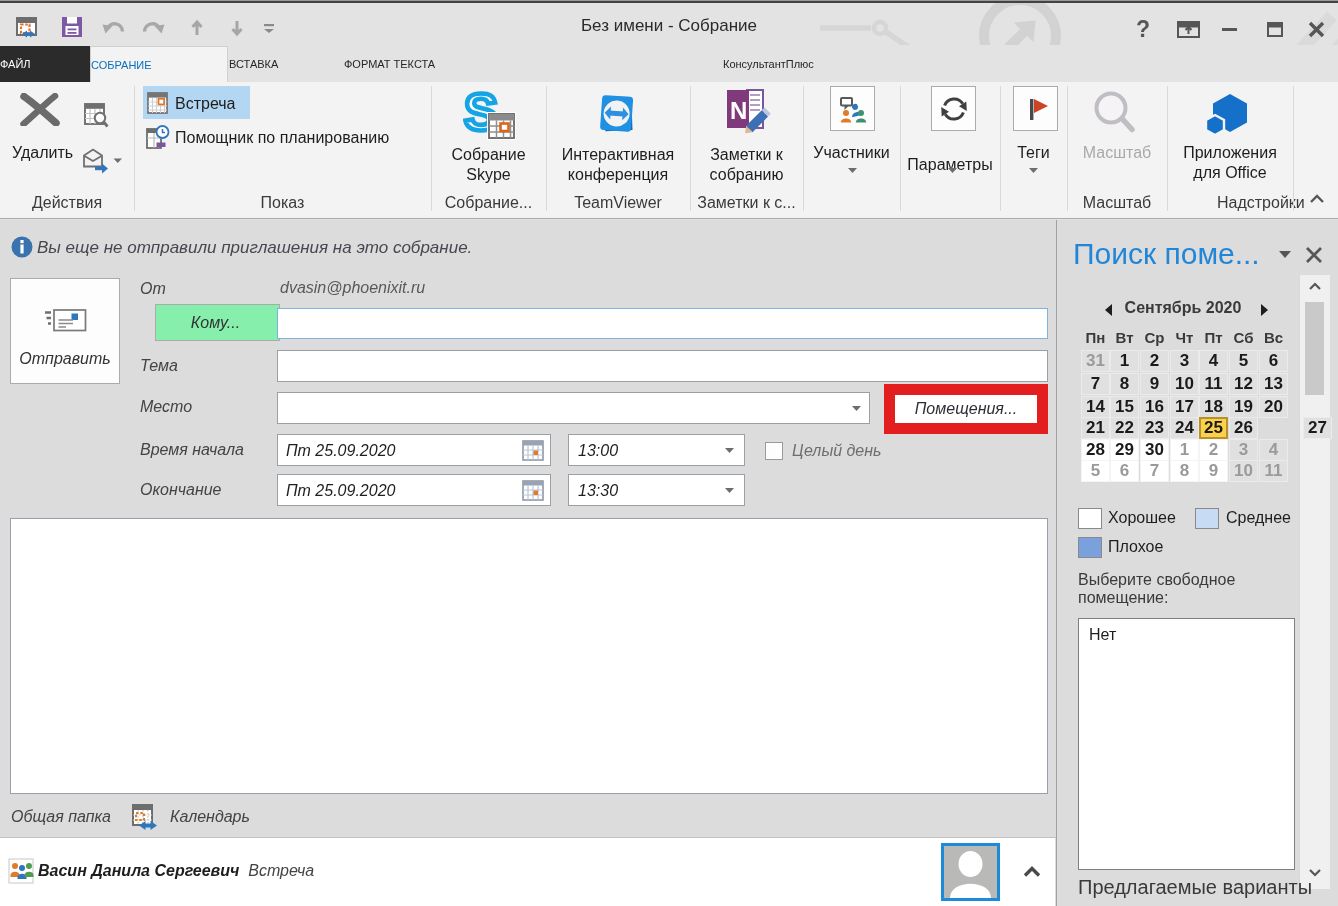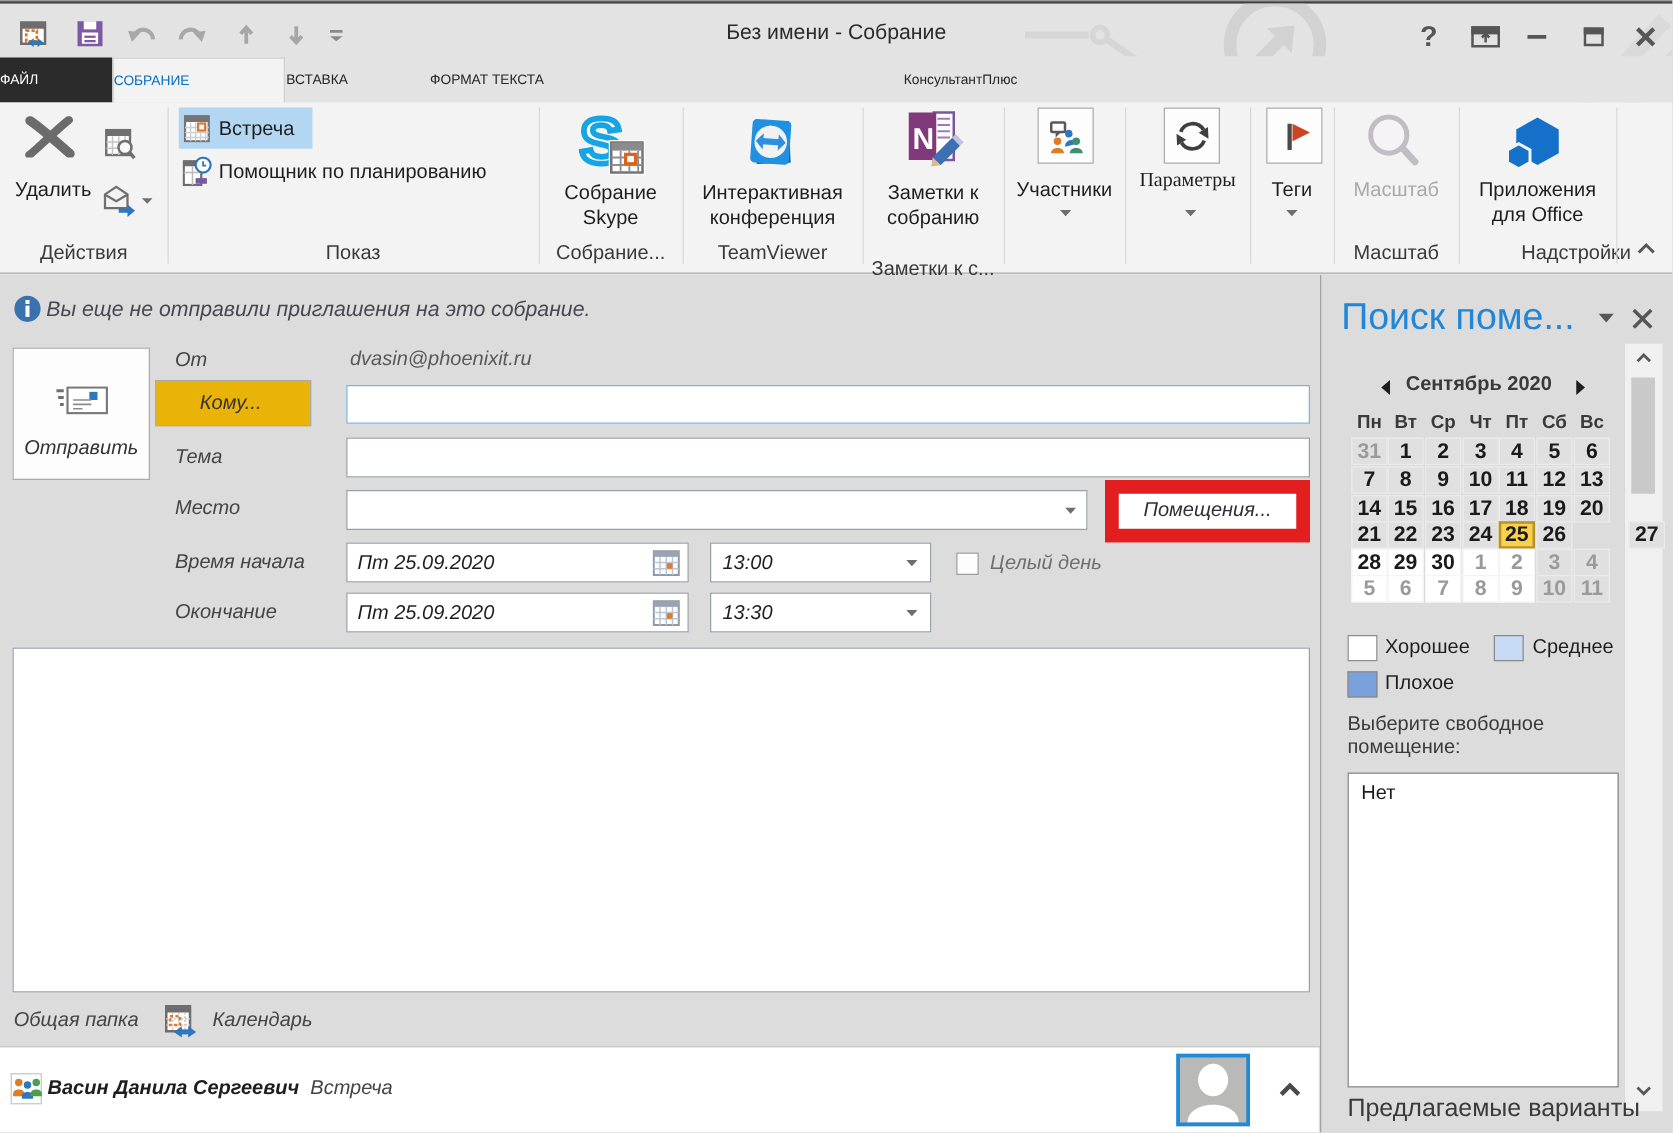--- a/index.html
+++ b/index.html
@@ -205,21 +205,21 @@
       <rect x="2" y="2" width="22" height="38" fill="#80397b"></rect>
       <text x="5" y="31" font-family="Liberation Sans" font-weight="bold" font-size="24" fill="#fff">N</text>
       <g transform="rotate(45 36 30)">
         <rect x="31" y="24" width="9" height="22" fill="#3d6fb4"></rect>
         <rect x="31" y="20" width="9" height="4" fill="#b8c6dd"></rect>
         <path d="M 31 46 L 35.5 52 L 40 46 Z" fill="#e0b68a"></path>
       </g>
     </svg>
     <div class="rtext" style="left:690px;width:113px;text-align:center;top:64px;">Заметки к</div>
     <div class="rtext" style="left:690px;width:113px;text-align:center;top:84px;">собранию</div>
-    <div class="glabel" style="left:690px;width:113px;margin-top:13px;">Заметки к с...</div>
+    <div class="glabel" style="left:690px;width:113px;">Заметки к с...</div>
     <div class="gsep" style="left:803px;"></div>
 
     <div class="abs" style="left:830px;top:4px;width:45px;height:45px;background:#fdfdfd;border:1px solid #ababab;"></div>
     <svg class="abs" style="left:836px;top:9px;" width="34" height="36" viewBox="0 0 34 36">
       <rect x="5" y="7" width="11" height="7.5" rx="1" fill="#fff" stroke="#595959" stroke-width="2"></rect>
       <path d="M 8.5 14.5 L 8.5 19 L 13 14.5 Z" fill="#595959"></path>
       <g fill="#e07b28">
         <circle cx="10" cy="22" r="3"></circle>
         <path d="M 4.8 31.5 C 4.8 26 15.2 26 15.2 31.5 Z"></path>
       </g>
@@ -242,21 +242,21 @@
     <svg class="abs" style="left:938px;top:11px;" width="32" height="32" viewBox="0 0 32 32">
       <g stroke="#3f3f3f" stroke-width="3" fill="none">
         <path d="M 6.6 12.5 A 10.2 10.2 0 0 1 24.8 10.8"></path>
         <path d="M 25.4 19.5 A 10.2 10.2 0 0 1 7.2 21.2"></path>
       </g>
       <g fill="#3f3f3f">
         <path d="M 28.3 8.6 L 28.8 18 L 21 13.2 Z"></path>
         <path d="M 3.7 23.4 L 3.2 14 L 11 18.8 Z"></path>
       </g>
     </svg>
-    <div class="rtext" style="left:900px;width:100px;text-align:center;top:54px;font-family:Liberation Serif, serif;">Параметры</div>
+    <div class="rtext" style="left:900px;width:100px;text-align:center;top:74px;">Параметры</div>
     <svg class="abs" style="left:948px;top:86px;" width="9" height="6" viewBox="0 0 9 6">
       <path d="M 0 0 L 9 0 L 4.5 5 Z" fill="#6d6d6d"></path>
     </svg>
     <div class="gsep" style="left:1000px;"></div>
 
     <div class="abs" style="left:1013px;top:4px;width:45px;height:45px;background:#fdfdfd;border:1px solid #ababab;"></div>
     <svg class="abs" style="left:1018px;top:10px;" width="30" height="34" viewBox="0 0 30 34">
       <rect x="12" y="7" width="3.4" height="21" fill="#4a4a4a"></rect>
       <path d="M 16 7 L 30 14 L 16 21 Z" fill="#cd4425"></path>
     </svg>
@@ -298,21 +298,21 @@
       <svg class="abs" style="left:34px;top:30px;" width="42" height="24" viewBox="0 0 42 24">
         <path d="M 0 3.5 L 6 3.5 M 1.5 9 L 6 9 M 3 14.5 L 6 14.5" stroke="#6f6f6f" stroke-width="2.4"></path>
         <rect x="9" y="1" width="31.5" height="20.5" fill="#fff" stroke="#787878" stroke-width="1.7"></rect>
         <rect x="26.5" y="4.5" width="6.5" height="6.5" fill="#2e77bd"></rect>
         <path d="M 13.5 11 L 28 11 M 13.5 14.5 L 28 14.5 M 13.5 18 L 21 18" stroke="#8a8a8a" stroke-width="1.3"></path>
       </svg>
       <div class="label" style="left:0;top:71px;width:108px;text-align:center;color:#333;">Отправить</div>
     </div>
     <div class="label" style="left:140px;top:60px;">От</div>
     <div class="label" style="left:280px;top:59px;color:#595959;">dvasin@phoenixit.ru</div>
-    <div class="abs" style="left:124px;top:84px;width:125px;height:37px;background:#eab308;border:1px solid #ababab;">
+    <div class="abs" style="left:155px;top:84px;width:125px;height:37px;background:#86efac;border:1px solid #ababab;">
       <div class="label" style="left:0;top:9px;width:119px;text-align:center;color:#333;">Кому...</div>
     </div>
     <div class="field" style="left:277px;top:88px;width:771px;height:31px;border-color:#7eb2e0;"></div>
     <div class="label" style="left:140px;top:137px;">Тема</div>
     <div class="field" style="left:277px;top:130px;width:771px;height:32px;"></div>
     <div class="label" style="left:140px;top:178px;">Место</div>
     <div class="field" style="left:277px;top:172px;width:593px;height:32px;">
       <svg class="abs" style="right:8px;top:13px;" width="9" height="6" viewBox="0 0 9 6">
         <path d="M 0 0 L 9 0 L 4.5 5 Z" fill="#6d6d6d"></path>
       </svg>

